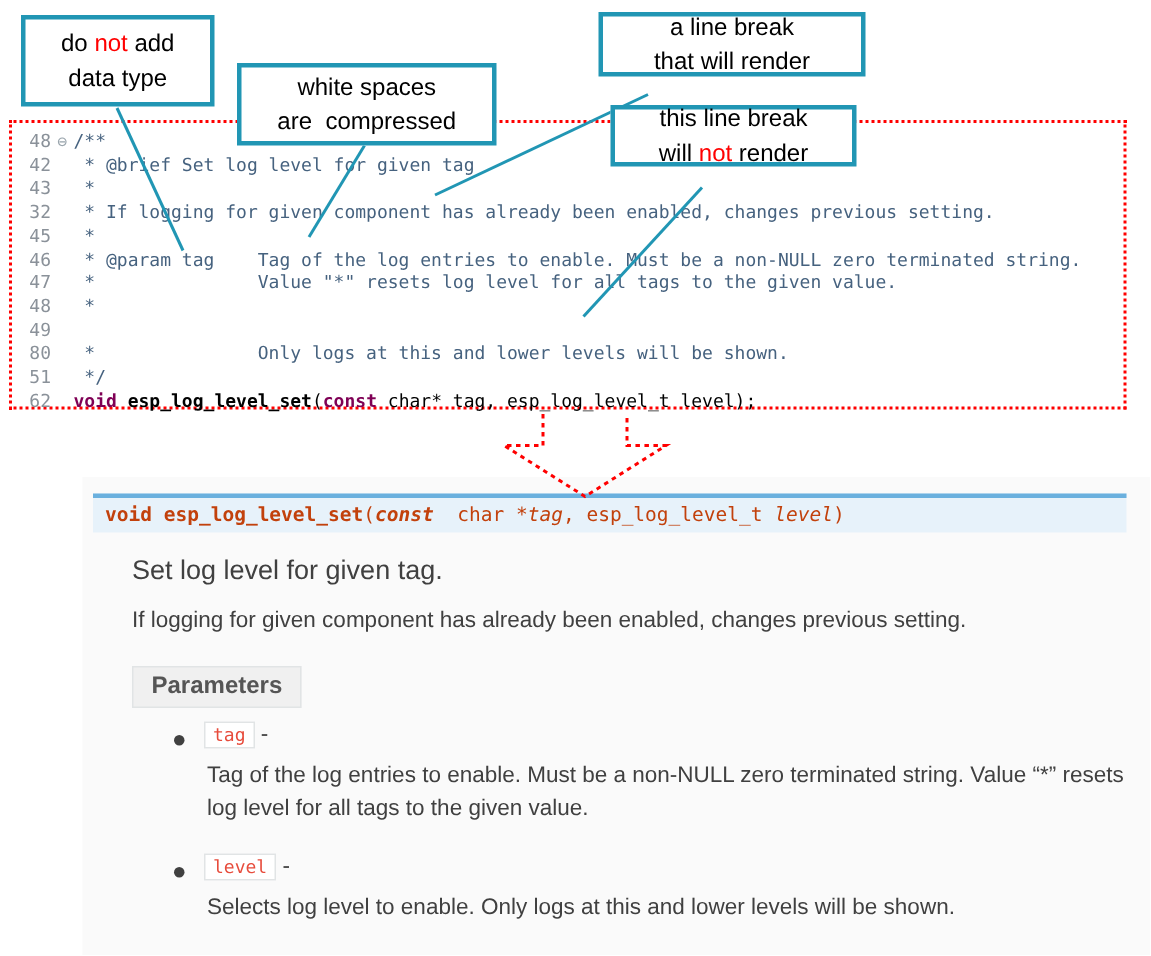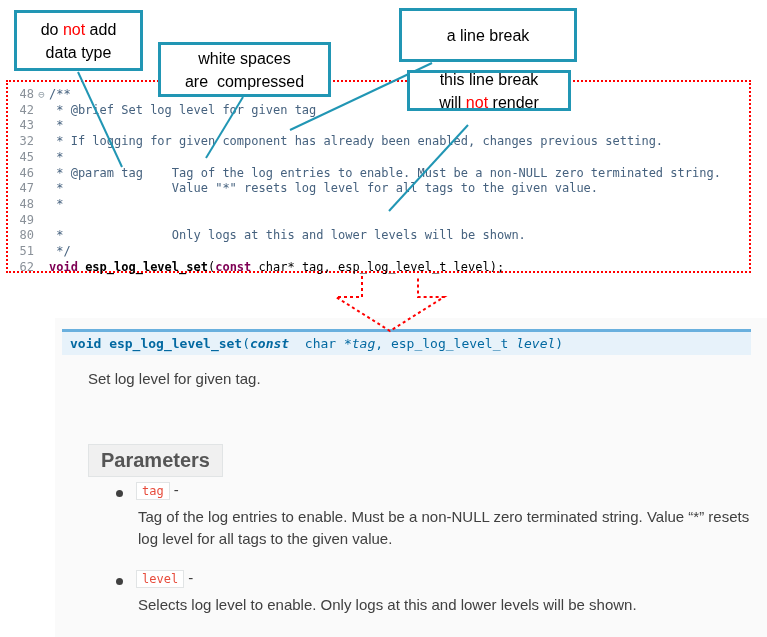--- a/index.html
+++ b/index.html
@@ -26,29 +26,29 @@
   .cmt  { color:#46627f; white-space:pre; }
   .kw   { color:#7f0055; font-weight:bold; white-space:pre; }
   .fn   { color:#000000; font-weight:bold; white-space:pre; }
   .pl   { color:#000000; white-space:pre; }
 
   
   .doc-panel { position:absolute; left:55px; top:318px; width:712px; height:319px;
                background:#fafafa; z-index:1; color:#404040; }
   .sig-bar { position:absolute; left:7px; top:11px; width:689px; background:#e7f2fa;
              border-top:3px solid #6ab0de; padding:4px 8px; white-space:pre;
-             font-family:"DejaVu Sans Mono", monospace; font-size:13px; color:#0369a1; }
+             font-family:"DejaVu Sans Mono", monospace; font-size:13px; color:#c2410c; }
   .sig-bold { font-weight:bold; }
   .sig-bi   { font-weight:bold; font-style:italic; }
   .sig-i    { font-style:italic; }
-  .doc-brief { position:absolute; left:33px; top:52px; font-size:15px; }
+  .doc-brief { position:absolute; left:33px; top:52px; font-size:18px; }
   .doc-desc  { position:absolute; left:33px; top:87px; font-size:15px; }
   .params-label { position:absolute; left:33px; top:126px; background:#f0f0f0;
                   border:1px solid #e1e4e5; padding:4px 12px; font-weight:bold;
-                  color:#555555; font-size:20px; }
+                  color:#555555; font-size:16px; }
   .bullet { position:absolute; width:7px; height:7px; border-radius:50%; background:#404040; }
   .param-head { position:absolute; font-size:15px; }
   .pcode { font-family:"DejaVu Sans Mono", monospace; font-size:12px; color:#e74c3c;
            background:#ffffff; border:1px solid #e1e4e5; padding:1px 5px; }
   .pdash { color:#404040; }
   .param-desc { position:absolute; font-size:15px; line-height:22px; width:632px; }
 </style>
 </head>
 <body>
 
@@ -65,22 +65,23 @@
   <div class="callout" style="left:14px;top:10px;width:129px;height:61px">
     <div class="cl-line"><span>do </span><span class="red">not</span><span> add</span></div>
     <div class="cl-line">data type</div>
   </div>
 
   <div class="callout" style="left:158px;top:42px;width:173px;height:55px">
     <div class="cl-line">white spaces</div>
     <div class="cl-line">are  compressed</div>
   </div>
 
-  <div class="callout" style="left:399px;top:8px;width:178px;height:54px">
+  <div class="callout" style="left:399px;top:8px;width:178px;height:43px">
     <div class="cl-line">a line break</div>
+    <div class="cl-line">that will render</div>
   </div>
 
   <div class="callout" style="left:407px;top:70px;width:164px;height:41px">
     <div class="cl-line">this line break</div>
     <div class="cl-line"><span>will </span><span class="red">not</span><span> render</span></div>
   </div>
 
   <div class="code-block">
     <div class="code-line"><span class="ln">48</span><span class="fold">⊖</span><span class="cmt">/**</span></div>
     <div class="code-line"><span class="ln">42</span><span class="fold"></span><span class="cmt"> * @brief Set log level for given tag</span></div>
@@ -94,20 +95,21 @@
     <div class="code-line"><span class="ln">80</span><span class="fold"></span><span class="cmt"> *               Only logs at this and lower levels will be shown.</span></div>
     <div class="code-line"><span class="ln">51</span><span class="fold"></span><span class="cmt"> */</span></div>
     <div class="code-line"><span class="ln">62</span><span class="fold"></span><span class="kw">void </span><span class="fn">esp_log_level_set</span><span class="pl">(</span><span class="kw">const</span><span class="pl"> char* tag, esp_log_level_t level);</span></div>
   </div>
 
   <div class="doc-panel">
 
     <div class="sig-bar"><span class="sig-bold">void </span><span class="sig-bold">esp_log_level_set</span><span>(</span><span class="sig-bi">const</span><span>  char *</span><span class="sig-i">tag</span><span>, </span><span>esp_log_level_t </span><span class="sig-i">level</span><span>)</span></div>
 
     <div class="doc-brief">Set log level for given tag.</div>
+    <div class="doc-desc">If logging for given component has already been enabled, changes previous setting.</div>
 
     <div class="params-label">Parameters</div>
 
     <div class="bullet" style="left:61px;top:172px"></div>
     <div class="param-head" style="left:81px;top:163px"><span class="pcode">tag</span><span class="pdash"> -</span></div>
     <div class="param-desc" style="left:83px;top:188px">Tag of the log entries to enable. Must be a non-NULL zero terminated string. Value “*” resets log level for all tags to the given value.</div>
 
     <div class="bullet" style="left:61px;top:260px"></div>
     <div class="param-head" style="left:81px;top:251px"><span class="pcode">level</span><span class="pdash"> -</span></div>
     <div class="param-desc" style="left:83px;top:276px">Selects log level to enable. Only logs at this and lower levels will be shown.</div>

